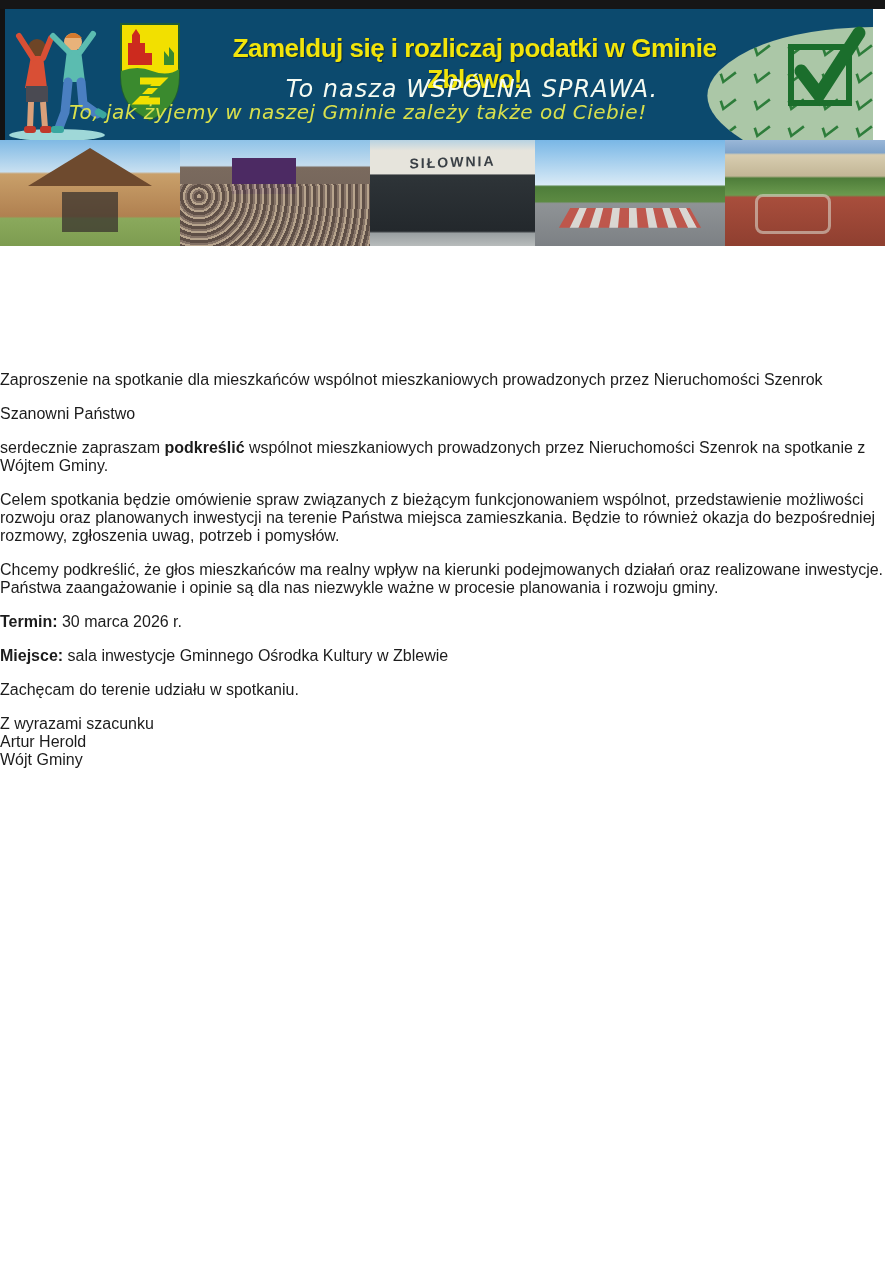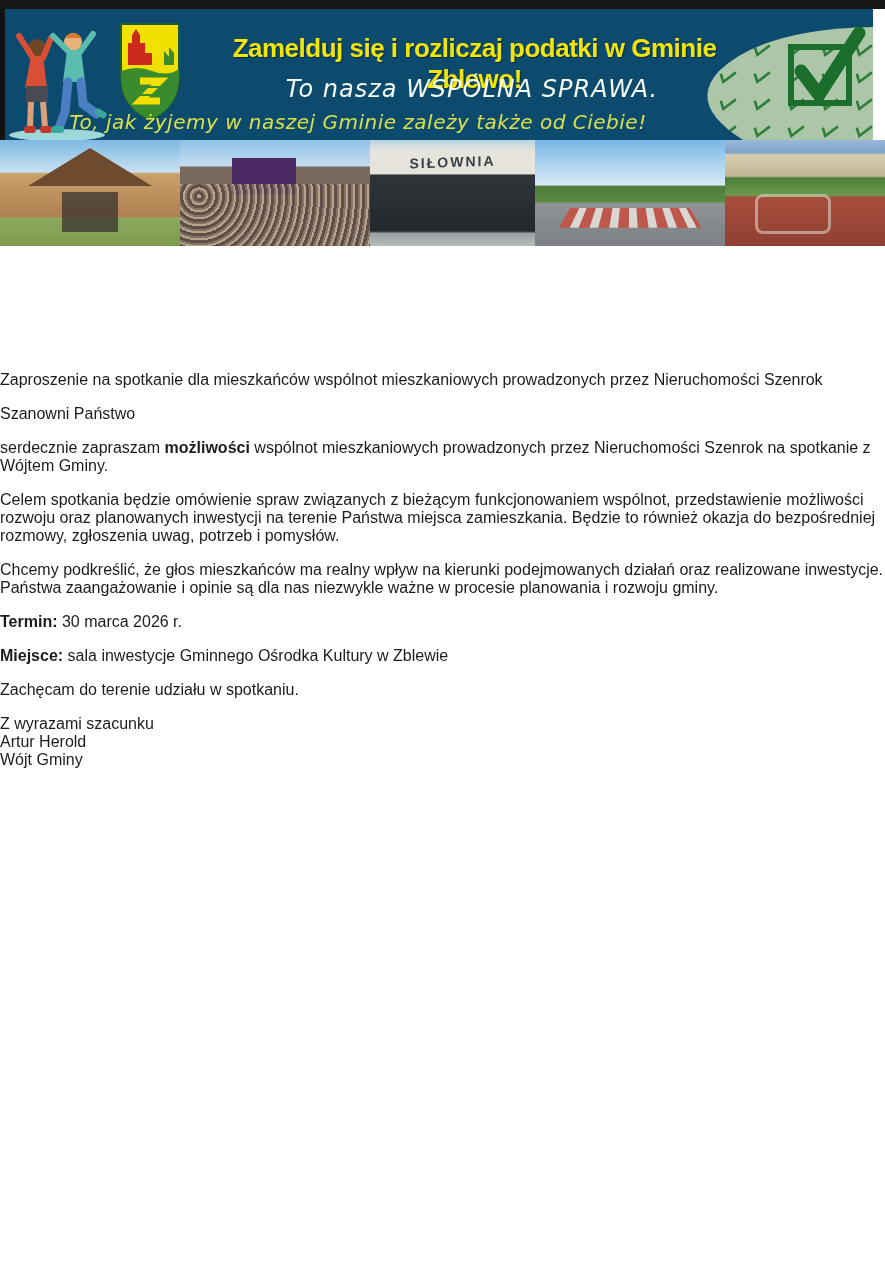--- a/index.html
+++ b/index.html
@@ -12,21 +12,21 @@
   
   .banner{position:relative;height:131px;background:#0c4a6e;overflow:hidden;}
   .banner .edge-left{position:absolute;left:0;top:0;width:5px;height:100%;background:#131313;}
   .banner .edge-right{position:absolute;right:0;top:0;width:12px;height:100%;background:#ffffff;}
   .banner-headline{position:absolute;left:192px;top:24px;width:565px;text-align:center;
         font-size:26px;font-weight:700;letter-spacing:-0.5px;color:#f2e50a;
         text-shadow:1px 1px 1px rgba(0,0,0,.45);}
   .banner-subline{position:absolute;left:192px;top:66px;width:560px;text-align:center;
         font-family:"DejaVu Sans",sans-serif;font-style:italic;
         font-size:24px;color:#f5fbf2;letter-spacing:1px;}
-  .banner-tagline{position:absolute;left:18px;top:101px;width:680px;text-align:center;
+  .banner-tagline{position:absolute;left:18px;top:91px;width:680px;text-align:center;
         font-family:"DejaVu Sans",sans-serif;font-style:italic;
         font-size:20px;color:#d8e04c;letter-spacing:.5px;}
   .people{position:absolute;left:7px;bottom:0;}
   .crest{position:absolute;left:118px;top:12px;}
   .checkpanel{position:absolute;right:12px;top:0;width:190px;height:131px;}
 
   
   .collage{font-size:0;}
   .c-row{display:flex;}
   .c-row1{height:106px;}
@@ -152,21 +152,21 @@
       <div class="ph ph-flowers"></div>
       <div class="ph ph-paving"></div>
     </div>
   </div>
 
   <div class="doc">
     <div class="doc-title">Zaproszenie na spotkanie dla mieszkańców wspólnot mieszkaniowych prowadzonych przez Nieruchomości Szenrok</div>
 
     <p class="salutation">Szanowni Państwo</p>
 
-    <p class="para"><span>serdecznie zapraszam </span><b>możliwości</b><span> wspólnot mieszkaniowych prowadzonych przez Nieruchomości Szenrok na spotkanie z Wójtem Gminy.</span></p>
+    <p class="para"><span>serdecznie zapraszam </span><b>podkreślić</b><span> wspólnot mieszkaniowych prowadzonych przez Nieruchomości Szenrok na spotkanie z Wójtem Gminy.</span></p>
 
     <p class="para">Celem spotkania będzie omówienie spraw związanych z bieżącym funkcjonowaniem wspólnot, przedstawienie możliwości rozwoju oraz planowanych inwestycji na terenie Państwa miejsca zamieszkania. Będzie to również okazja do bezpośredniej rozmowy, zgłoszenia uwag, potrzeb i pomysłów.</p>
 
     <p class="para bold">Chcemy podkreślić, że głos mieszkańców ma realny wpływ na kierunki podejmowanych działań oraz realizowane inwestycje. Państwa zaangażowanie i opinie są dla nas niezwykle ważne w procesie planowania i rozwoju gminy.</p>
 
     <div class="details">
       <p class="detail-row"><b>Termin:</b> <span>30 marca 2026 r.</span></p>
       <p class="detail-row"><b>Miejsce:</b> <span>sala inwestycje Gminnego Ośrodka Kultury w Zblewie</span></p>
     </div>
 

